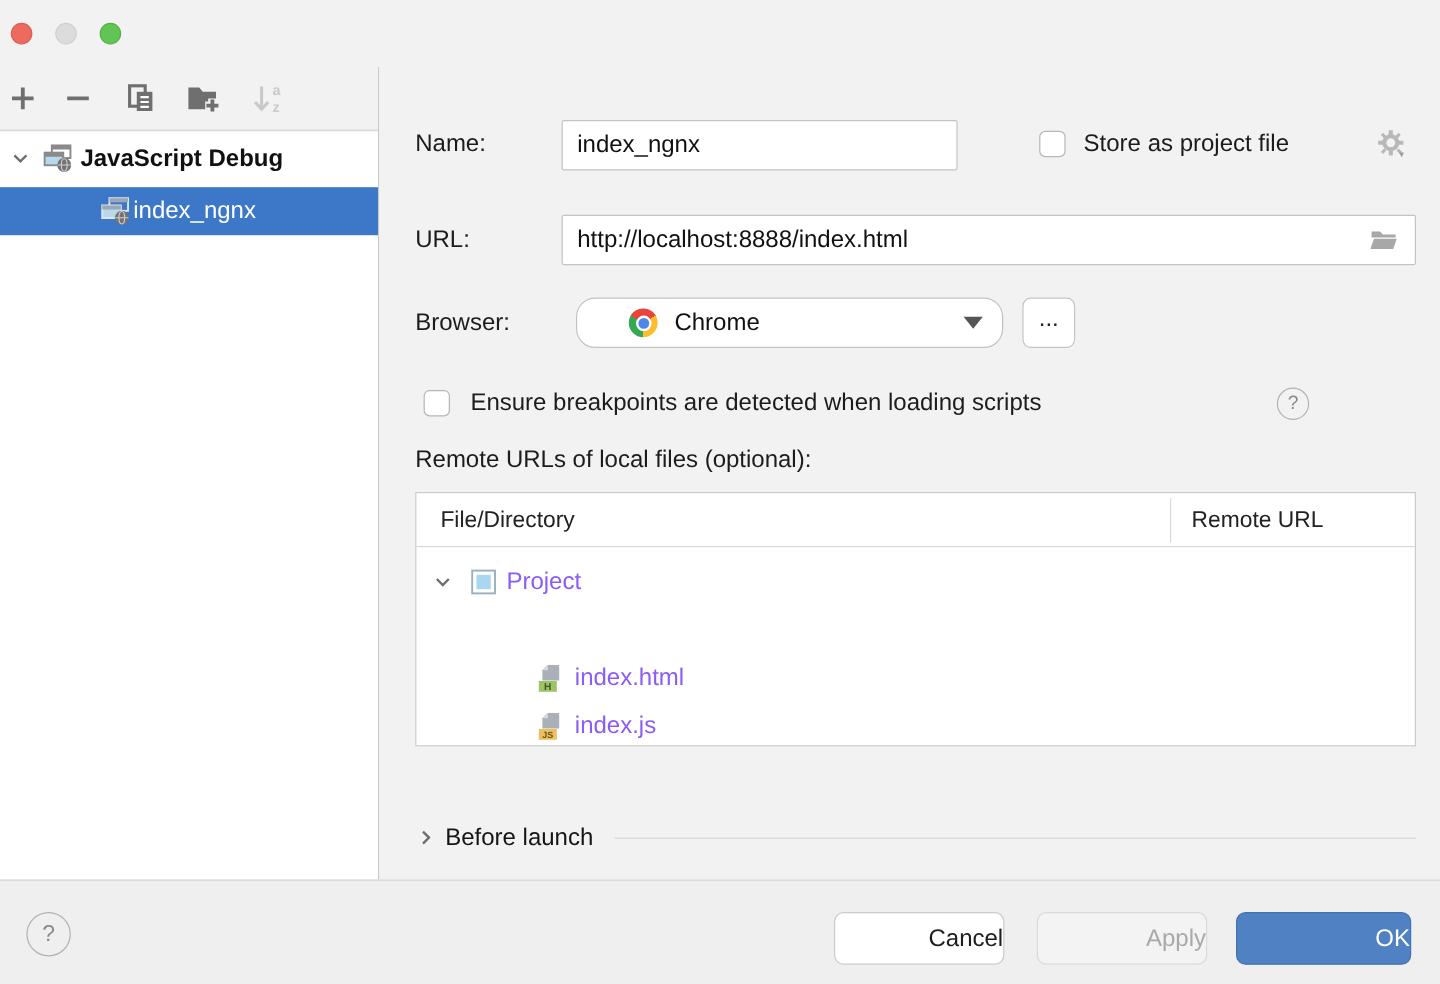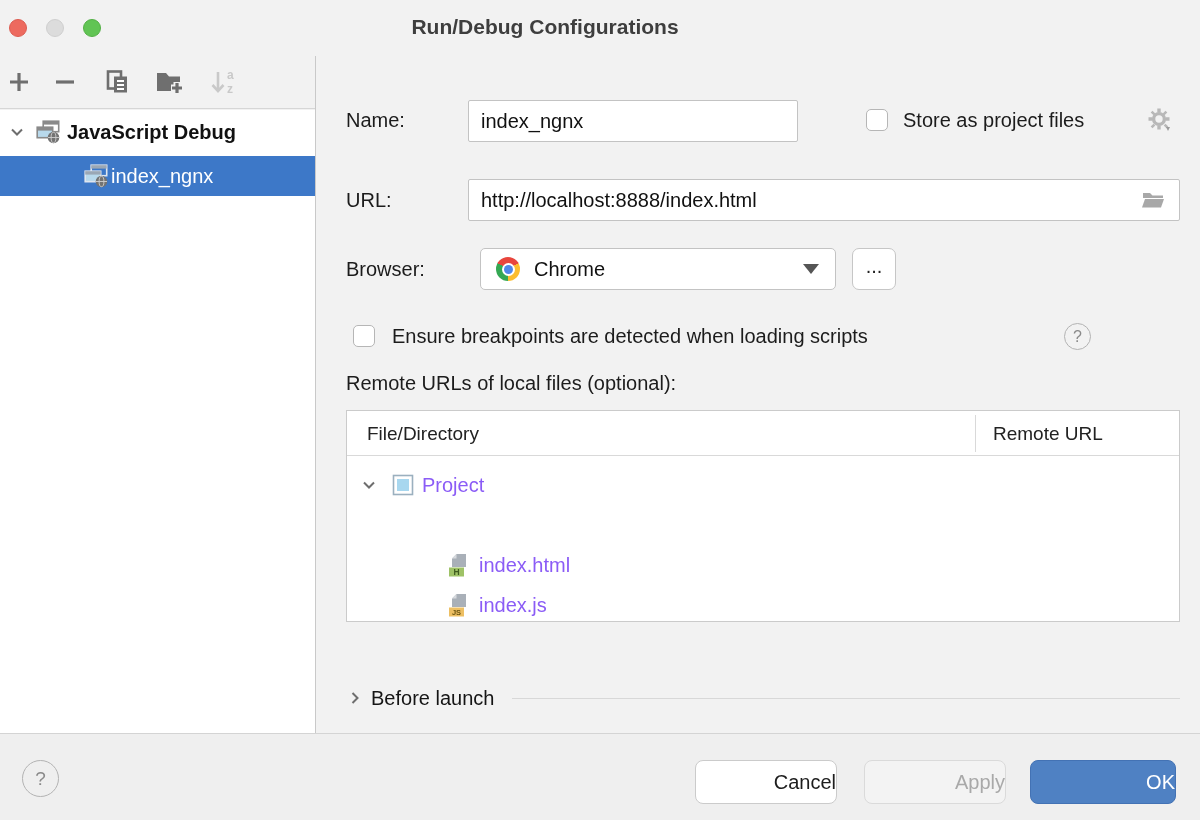--- a/index.html
+++ b/index.html
@@ -29,22 +29,22 @@
   .tree-row.selected { background:#3d78c8; }
   .tree-row.selected .tree-label { color:#ffffff; font-weight:400; }
 
   
   .main { position:absolute; left:316px; top:56px; width:884px; height:677px; background:#f2f2f2; }
   .flabel { position:absolute; font-size:20px; color:#1c1c1c; }
   .tinput { position:absolute; background:#ffffff; border:1px solid #c3c3c3; border-radius:2px;
             font-size:20px; color:#111; padding:0 12px; font-family:inherit; }
   .checkbox { position:absolute; width:22px; height:22px; background:#ffffff;
               border:1.5px solid #b6b6b6; border-radius:5px; }
-  .combo { position:absolute; background:#ffffff; border:1px solid #c3c3c3; border-radius:5px;
-           display:flex; align-items:center; }
+  .combo { position:absolute; background:#ffffff; border:1px solid #c3c3c3; border-radius:16px;
+           display:flex; align-items:center;padding-left:28px; }
   .combo-text { font-size:20px; color:#111; }
   .tri-down { width:0; height:0; border-left:8px solid transparent; border-right:8px solid transparent;
               border-top:10px solid #555; }
   .more-btn { position:absolute; background:#ffffff; border:1px solid #c6c6c6; border-radius:7px;
               font-size:20px; color:#222; text-align:center; line-height:34px; }
   .help-circle { border:1.5px solid #b3b3b3; border-radius:50%; color:#8a8a8a;
                  display:flex; align-items:center; justify-content:center; background:transparent; }
 
   
   .chrome { position:relative; width:24px; height:24px; border-radius:50%;
@@ -83,21 +83,20 @@
 </style>
 </head>
 <body>
 
 <div class="window">
 
   <div class="titlebar">
     <div class="light red"></div>
     <div class="light gray"></div>
     <div class="light green"></div>
-    <div class="window-title">Run/Debug Configurations</div>
   </div>
 
   <div class="left-toolbar">
     <div class="tb-icon" style="left:5px">
       <svg width="28" height="28" viewBox="0 0 28 28">
           <path d="M14 5v18M5 14h18" stroke="#6f6f6f" stroke-width="3.2"></path>
         </svg>
     </div>
     <div class="tb-icon" style="left:51px">
       <svg width="28" height="28" viewBox="0 0 28 28">
@@ -167,21 +166,21 @@
 
   </div>
 
   <div class="v-divider"></div>
 
   <div class="main">
 
     <div class="flabel" style="left:30px; top:53px">Name:</div>
     <input class="tinput" style="left: 152px; top: 44px; width: 330px; height: 42px;" type="text" value="index_ngnx">
     <div class="checkbox" style="left:550px; top:53px"></div>
-    <div class="flabel" style="left:587px; top:53px">Store as project files</div>
+    <div class="flabel" style="left:587px; top:53px">Store as project file</div>
     <div style="position:absolute; left:830px; top:50px">
       <svg width="30" height="30" viewBox="0 0 30 30">
         <circle cx="13" cy="13" r="5.4" fill="none" stroke="#b8b8b8" stroke-width="3.4"></circle>
         <g stroke="#b8b8b8" stroke-width="3.4">
           <path d="M13 2.5v4M13 19.5v4M2.5 13h4M19.5 13h4"></path>
           <path d="M5.6 5.6l2.8 2.8M18.6 18.6l2.8 2.8M20.4 5.6l-2.8 2.8M8.4 18.6l-2.8 2.8" stroke-width="2.6"></path>
         </g>
         <path d="M20 22l4 0-2 4z" fill="#9b9b9b" transform="translate(0,-1)"></path>
       </svg>
     </div>

